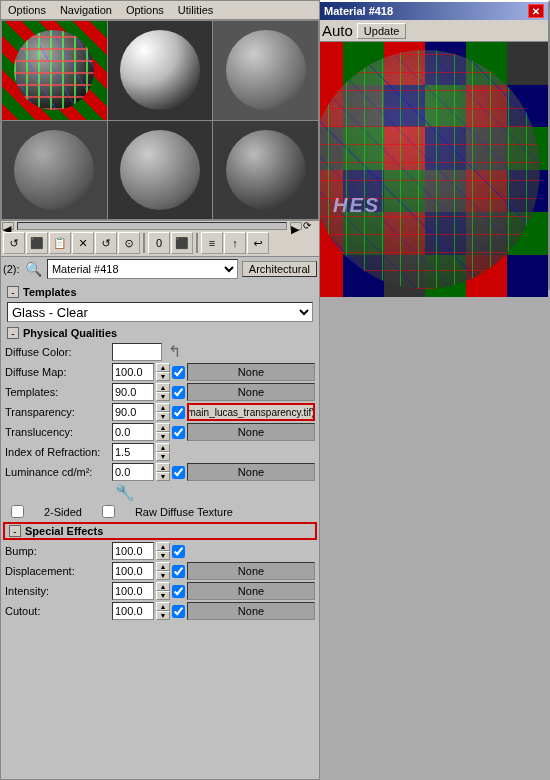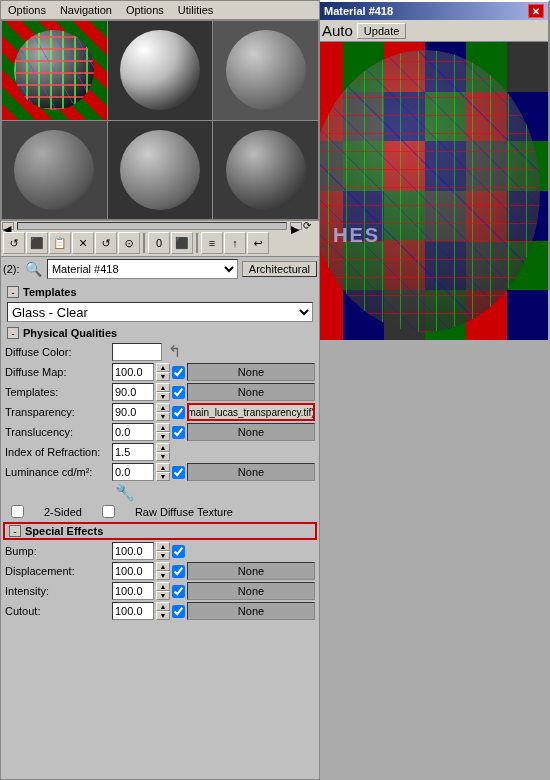--- a/index.html
+++ b/index.html
@@ -104,24 +104,25 @@
       font-size: 11px;
       background: #d4d0c8;
       border: 1px solid #888;
       border-top: 1px solid #fff;
       border-left: 1px solid #fff;
       cursor: pointer;
     }
 
     .preview-image {
       width: 100%;
-      height: 298px;
+      height: 255px;
       background: #4d7c0f;
       position: relative;
       overflow: hidden;
+      font-style: italic;
     }
 
     .sphere-grid {
       position: absolute;
       top: 0; left: 0;
       width: 100%; height: 100%;
       background:
         repeating-linear-gradient(0deg, rgba(255,0,0,0.5) 0px, rgba(255,0,0,0.5) 1px, transparent 1px, transparent 18px),
         repeating-linear-gradient(90deg, rgba(0,255,0,0.5) 0px, rgba(0,255,0,0.5) 1px, transparent 1px, transparent 18px),
         repeating-linear-gradient(45deg, rgba(0,0,255,0.3) 0px, rgba(0,0,255,0.3) 1px, transparent 1px, transparent 25px);

